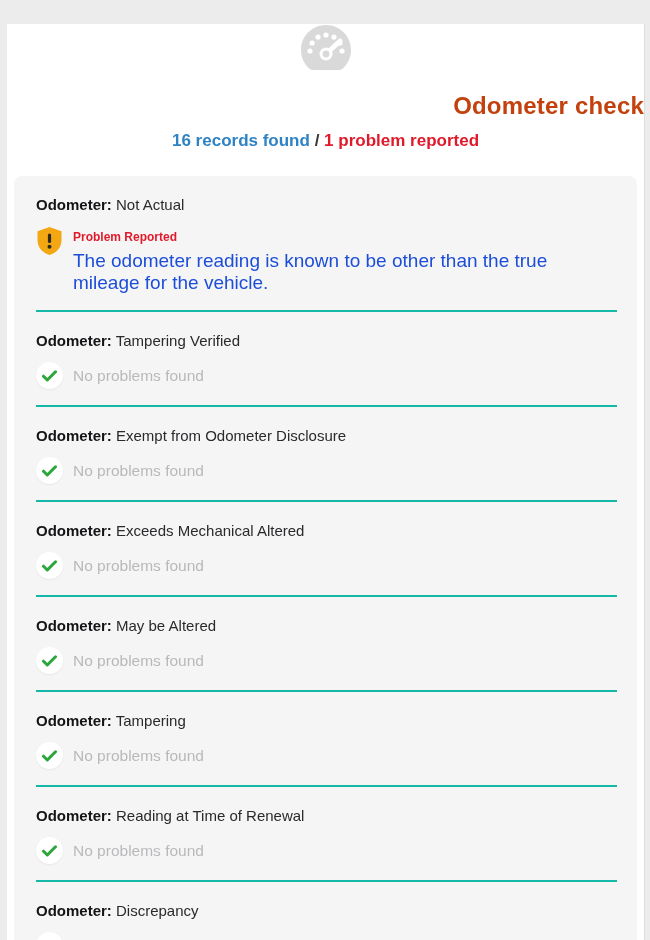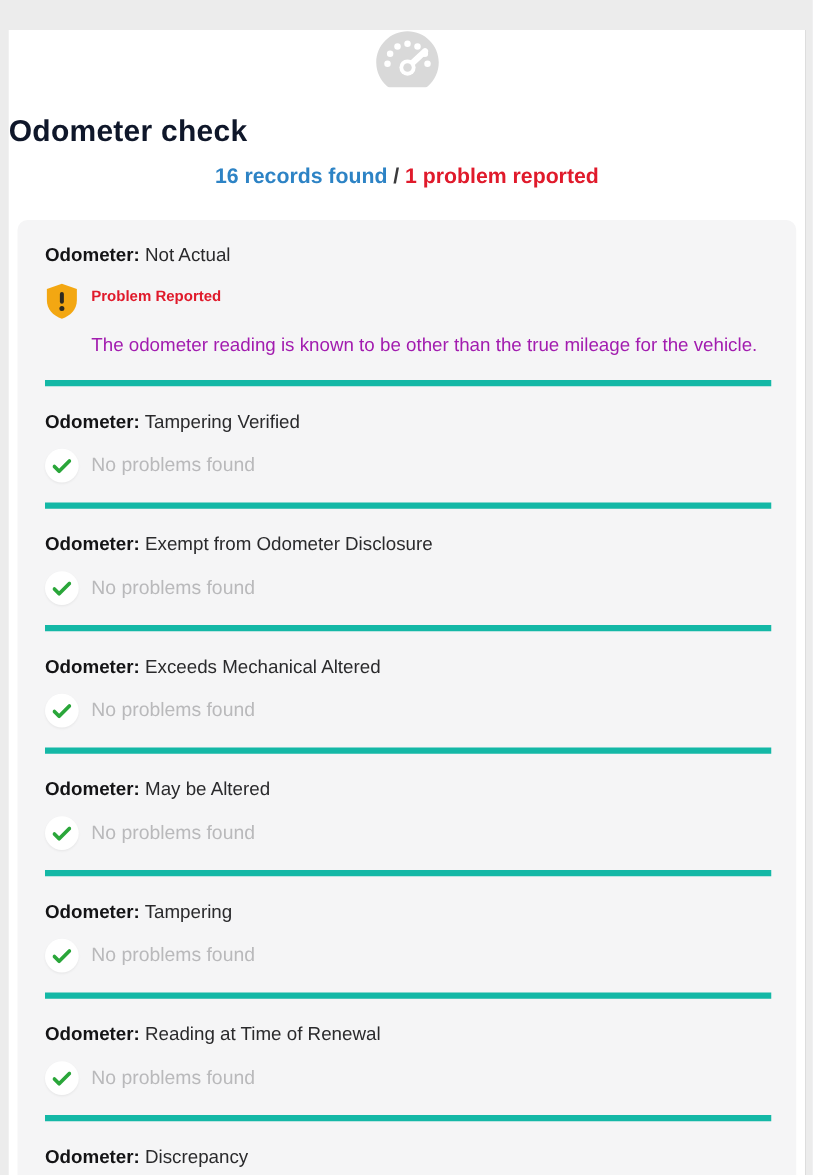--- a/index.html
+++ b/index.html
@@ -18,45 +18,45 @@
     padding-bottom: 10px;
   }
   
   .hero-icon {
     width: 52px; height: 46px;
     margin: 24px auto 0;
     display: block;
   }
   .page-title {
     margin-top: 22px;
-    text-align: left;
+    text-align: right;
     font-size: 24px;
     line-height: 28px;
     font-weight: 700;
     letter-spacing: 0.2px;
-    color: #0f172a;
+    color: #c2410c;
   }
   .subtitle {
     margin-top: 10px;
     text-align: center;
     font-size: 17px;
     line-height: 22px;
     font-weight: 700;
   }
   .subtitle .blue { color: #2d83c5; text-align: center; }
   .subtitle .sep  { color: #3a3a3c; font-weight: 700; }
   .subtitle .red  { color: #e01a2b; }
   
   .card {
     margin: 24px 7px 0 7px;
     background: #f5f5f6;
     border-radius: 8px;
     padding: 0 20px 30px 22px;
   }
-  .row { border-bottom: 5px solid #14b8a6; padding: 18px 0 16px 0; }
+  .row { border-bottom: 2px solid #14b8a6; padding: 18px 0 16px 0; }
   .row:last-child { border-bottom: none; }
   .row-title {
     font-size: 15px;
     line-height: 22px;
     color: #2a2a2c;
   }
   .row-title .bold { font-weight: 700; color: #141416; }
   .status {
     display: flex;
     align-items: flex-start;
@@ -84,24 +84,24 @@
   }
   .problem-body { margin-left: 10px; }
   .problem-title {
     font-size: 12px;
     line-height: 20px;
     font-weight: 700;
     color: #e01a2b;
     padding-top: 1px;
   }
   .problem-desc {
-    margin-top: 19px;
-    font-size: 15px;
+    margin-top: 3px;
+    font-size: 19px;
     line-height: 22px;
-    color: #a21caf;
+    color: #1d4ed8;
     max-width: 540px;
   }
 </style>
 </head>
 <body>
 
 <div class="page">
 
   <svg class="hero-icon" viewBox="0 0 52 46" aria-hidden="true">
     <path fill="#d9d9d9" d="M26 1 C39.8 1 51 12.2 51 26 C51 33.5 47.7 40.2 42.5 44.8 C41.6 45.6 40.4 46 39.2 46 L12.8 46 C11.6 46 10.4 45.6 9.5 44.8 C4.3 40.2 1 33.5 1 26 C1 12.2 12.2 1 26 1 Z"></path>

